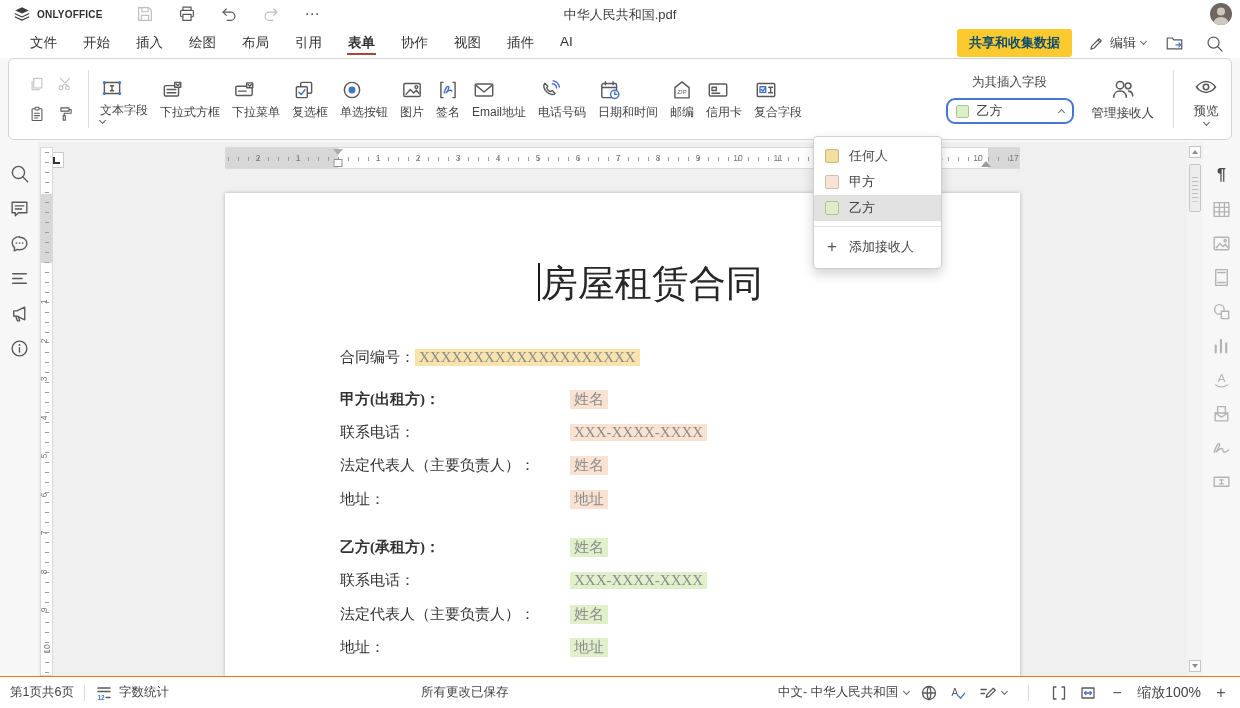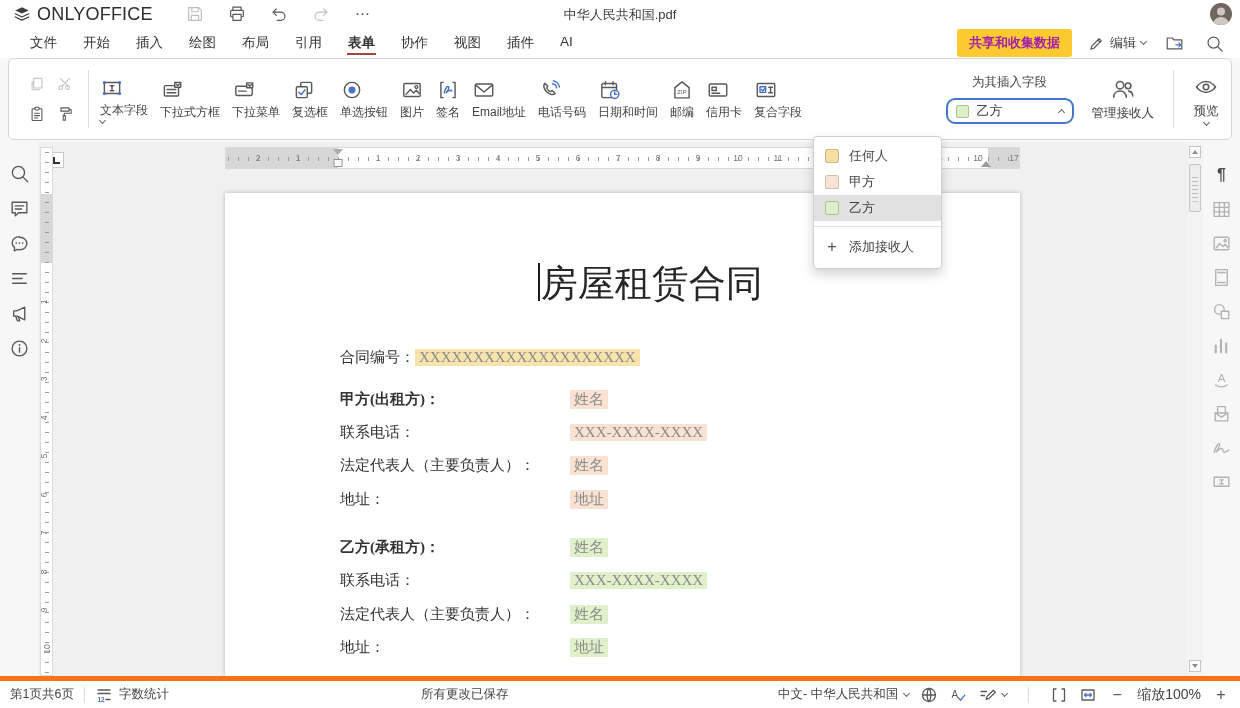--- a/index.html
+++ b/index.html
@@ -3,35 +3,35 @@
 <meta charset="utf-8">
 <style>
 *{margin:0;padding:0;box-sizing:border-box}
 html,body{width:1240px;height:708px;overflow:hidden}
 body{font-family:"Liberation Sans","DejaVu Sans",sans-serif;background:#f7f7f7;color:#333;position:relative}
 .app{position:absolute;inset:0;background:#f7f7f7}
 
 
 .titlebar{position:absolute;top:0;left:0;right:0;height:28px;background:#fff;display:flex;align-items:center}
 .logo{display:flex;align-items:center;gap:6px;padding-left:13px}
-.logo-text{font-weight:normal;font-size:18px;color:#2e2e2e;letter-spacing:.2px}
+.logo-text{font-weight:bold;font-size:10px;color:#2e2e2e;letter-spacing:.2px}
 .qbtns{display:flex;align-items:center;gap:18px;margin-left:30px}
 .qbtn{width:24px;height:22px;display:flex;align-items:center;justify-content:center;cursor:pointer}
 .doc-title{position:absolute;left:50%;top:6px;transform:translateX(-50%);font-size:13px;color:#3b3b3b}
 .avatar{position:absolute;right:8px;top:3px;width:22px;height:22px;border-radius:50%;background:#6e665f;overflow:hidden}
 .more-dots{font-size:15px;color:#555;letter-spacing:1px;line-height:10px}
 
 
 .menubar{position:absolute;top:28px;left:0;right:0;height:30px;background:#fff;display:flex;align-items:center}
 .tabs{display:flex;gap:24px;padding-left:29px}
 .tab{font-size:13.5px;color:#333;padding:5px 1px;cursor:pointer;position:relative;white-space:nowrap}
 .tab.active{font-weight:bold}
 .tab.active::after{content:"";position:absolute;left:0;right:0;bottom:2px;height:2.5px;background:#a6473f}
 .menu-right{margin-left:auto;display:flex;align-items:center;gap:16px;padding-right:14px}
-.share-btn{background:#fcca2f;border-radius:3px;height:28px;padding:0 12px;display:flex;align-items:center;font-size:13px;font-weight:bold;color:#a21caf;cursor:pointer}
+.share-btn{background:#fcca2f;border-radius:3px;height:28px;padding:0 12px;display:flex;align-items:center;font-size:13px;font-weight:bold;color:#0c4a6e;cursor:pointer}
 .edit-mode{display:flex;align-items:center;gap:5px;font-size:13px;color:#444;cursor:pointer}
 .chv{display:inline-block;width:5px;height:5px;border-right:1.4px solid #666;border-bottom:1.4px solid #666;transform:rotate(45deg);margin-top:-3px}
 .chv.up{transform:rotate(-135deg);margin-top:2px}
 
 
 .toolbar{position:absolute;top:58px;left:8px;right:8px;height:82px;background:#fff;border:1px solid #d5d5d5;border-radius:6px;display:flex;align-items:center;padding:0 8px;z-index:5}
 .clip-group{display:grid;grid-template-columns:28px 28px;grid-template-rows:30px 30px;align-items:center;justify-items:center;margin:0 4px 0 6px}
 .vsep{width:1px;height:58px;background:#dedede;margin:0 5px}
 .form-btn{display:flex;flex-direction:column;align-items:flex-start;gap:2px;padding:4px 6px;cursor:pointer;border-radius:3px}
 .form-btn .lbl{font-size:12px;color:#444;white-space:nowrap}
@@ -89,21 +89,21 @@
 .drow{position:absolute;left:115px;display:flex;align-items:baseline;font-family:"Liberation Serif","DejaVu Serif",serif;font-size:15px;color:#333;white-space:nowrap}
 .drow .lab{width:230px}
 .drow .lab.auto{width:auto}
 .drow.hd .lab{font-weight:bold}
 .fval{color:#8c8c8c;padding:0 4px}
 .fval.tan{background:#f7e3ab}
 .fval.pink{background:#f9e2d2}
 .fval.green{background:#dff0cb}
 
 
-.statusbar{position:absolute;left:0;right:0;bottom:0;height:32px;background:#fff;border-top:5px solid #f97316;display:flex;align-items:center;font-size:12.5px;color:#444;padding:0 10px}
+.statusbar{position:absolute;left:0;right:0;bottom:0;height:32px;background:#fff;border-top:1px solid #f97316;display:flex;align-items:center;font-size:12.5px;color:#444;padding:0 10px}
 .sb-sep{width:1px;height:16px;background:#dcdcdc;margin:0 10px}
 .sb-item{display:flex;align-items:center;gap:6px;cursor:pointer;white-space:nowrap}
 .sb-center{position:absolute;left:421px;color:#444}
 .sb-right{margin-left:auto;display:flex;align-items:center;gap:11px}
 .sb-zoom{font-size:14px}
 .zbtn{font-size:16px;color:#555;width:18px;text-align:center;cursor:pointer;line-height:16px}
 
 
 svg.ic{stroke:#595959;fill:none;stroke-width:1.3;stroke-linecap:round;stroke-linejoin:round}
 svg.ic .b{stroke:#4472c4}

